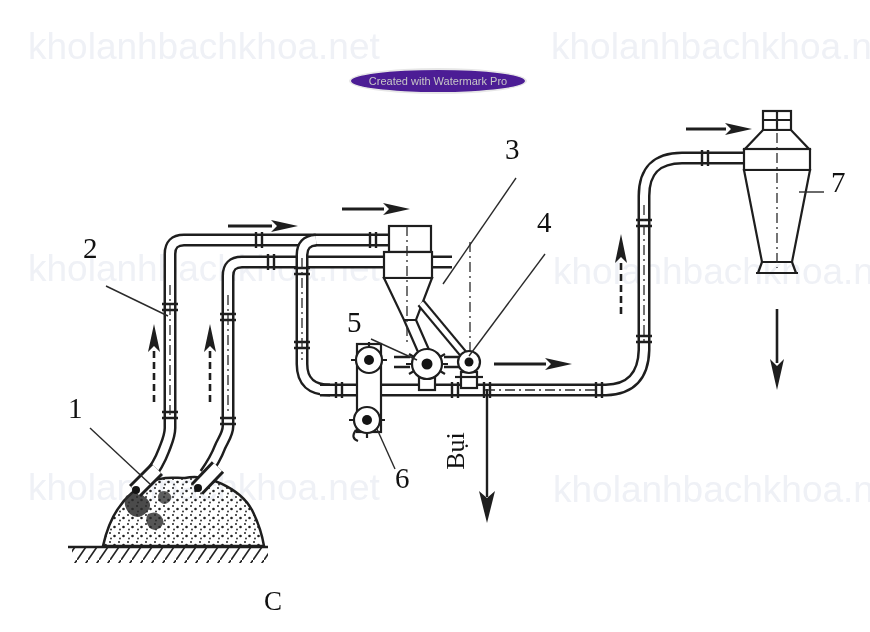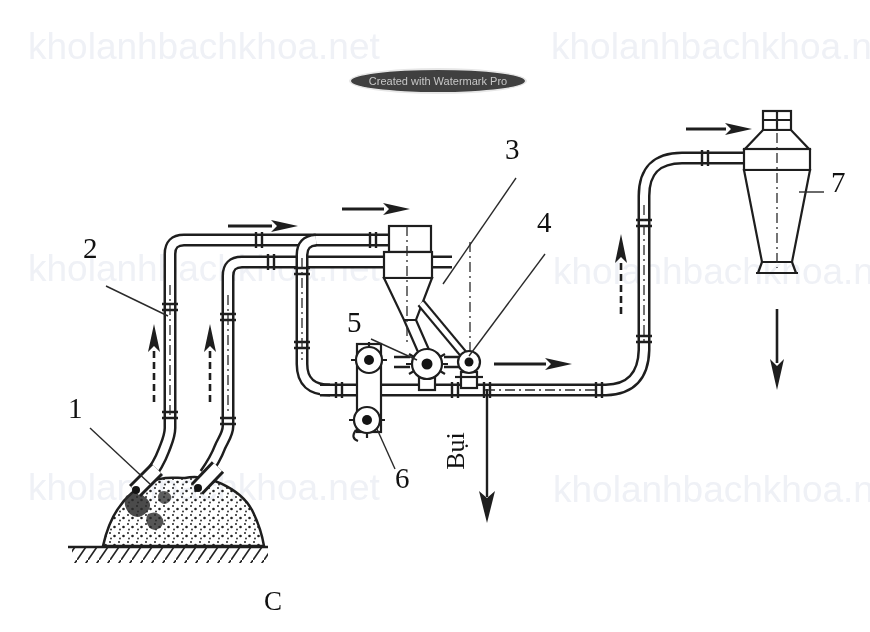--- a/index.html
+++ b/index.html
@@ -1,20 +1,20 @@
 <!DOCTYPE html>
 <html><head>
 <meta charset="utf-8">
 <style>
   html,body{margin:0;padding:0;background:#fff;}
   #canvas{position:relative;width:870px;height:632px;background:#ffffff;overflow:hidden;
           font-family:"Liberation Serif", serif;}
   .wm{position:absolute;font-family:"Liberation Sans", sans-serif;font-size:37px;
       color:#eff1f6;white-space:nowrap;letter-spacing:0px;user-select:none;}
-  .badge{position:absolute;left:349px;top:68px;width:174px;height:22px;background:#404040;
+  .badge{position:absolute;left:349px;top:68px;width:174px;height:22px;background:#4c1d95;
          border-radius:50%;border:2px solid #e7e7e7;display:flex;align-items:center;justify-content:center;
          font-family:"Liberation Sans", sans-serif;font-size:11px;color:#c6c6c6;white-space:nowrap;}
   .plabel{position:absolute;font-size:29px;color:#111;line-height:1;}
   .caption{position:absolute;left:264px;top:586px;font-size:27px;color:#111;}
   .dust{position:absolute;left:424px;top:436px;width:64px;text-align:center;font-size:26px;color:#111;
         transform:rotate(-90deg);}
   svg{position:absolute;left:0;top:0;}
   .po{fill:none;stroke:#1e1e1e;stroke-width:13;}
   .pi{fill:none;stroke:#ffffff;stroke-width:8;}
   .no{fill:none;stroke:#1e1e1e;stroke-width:17;}

